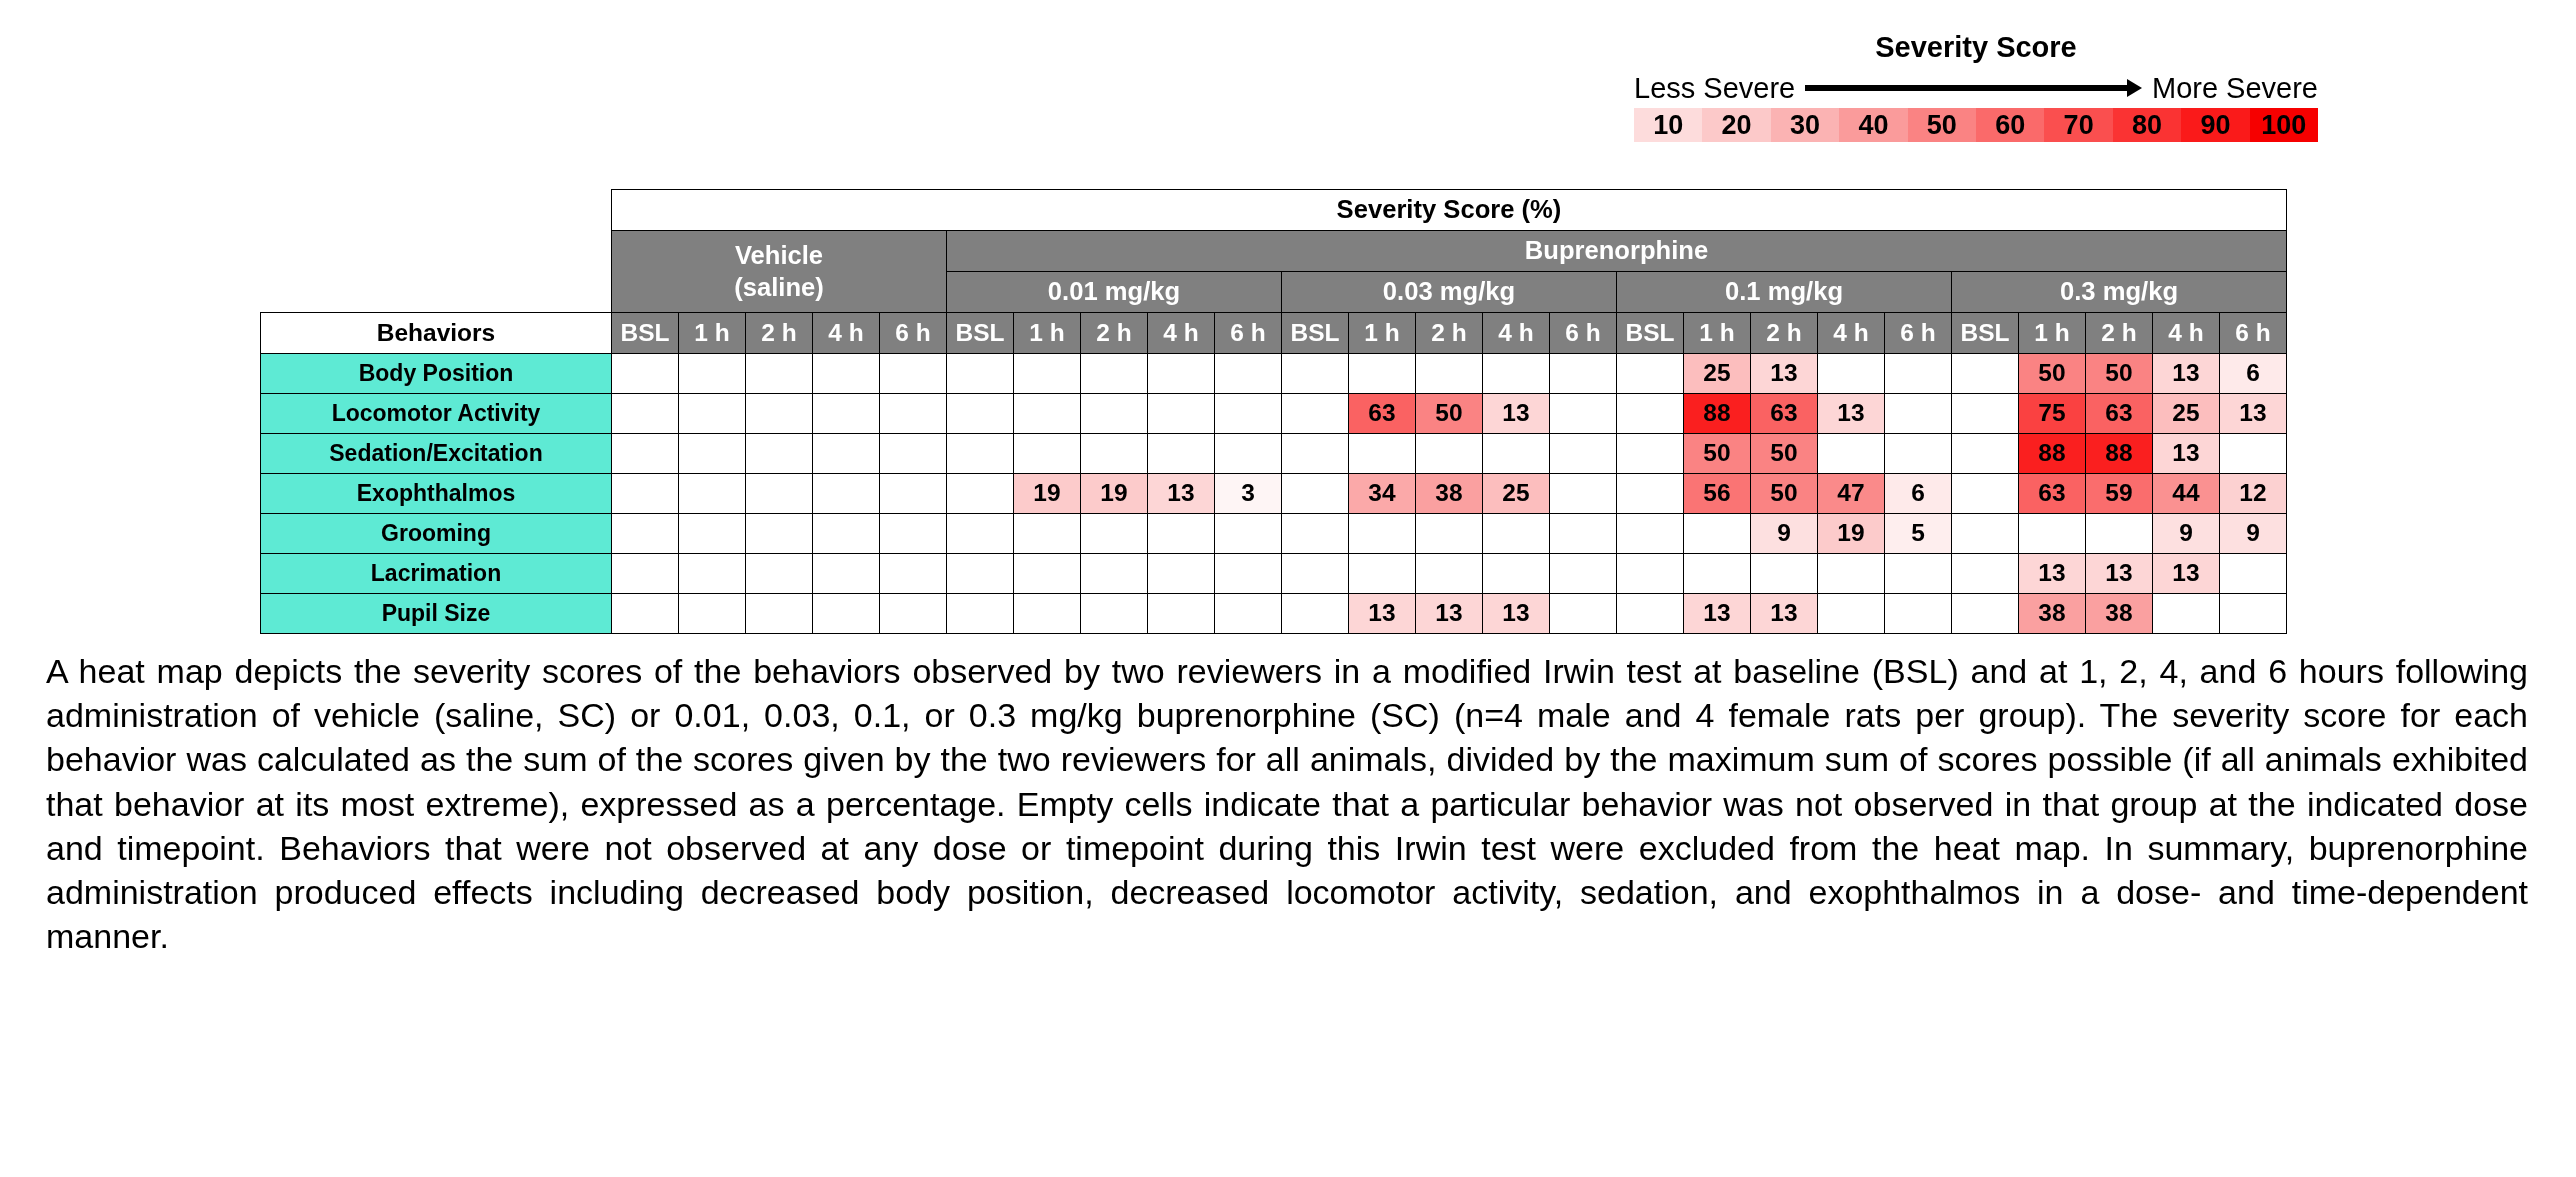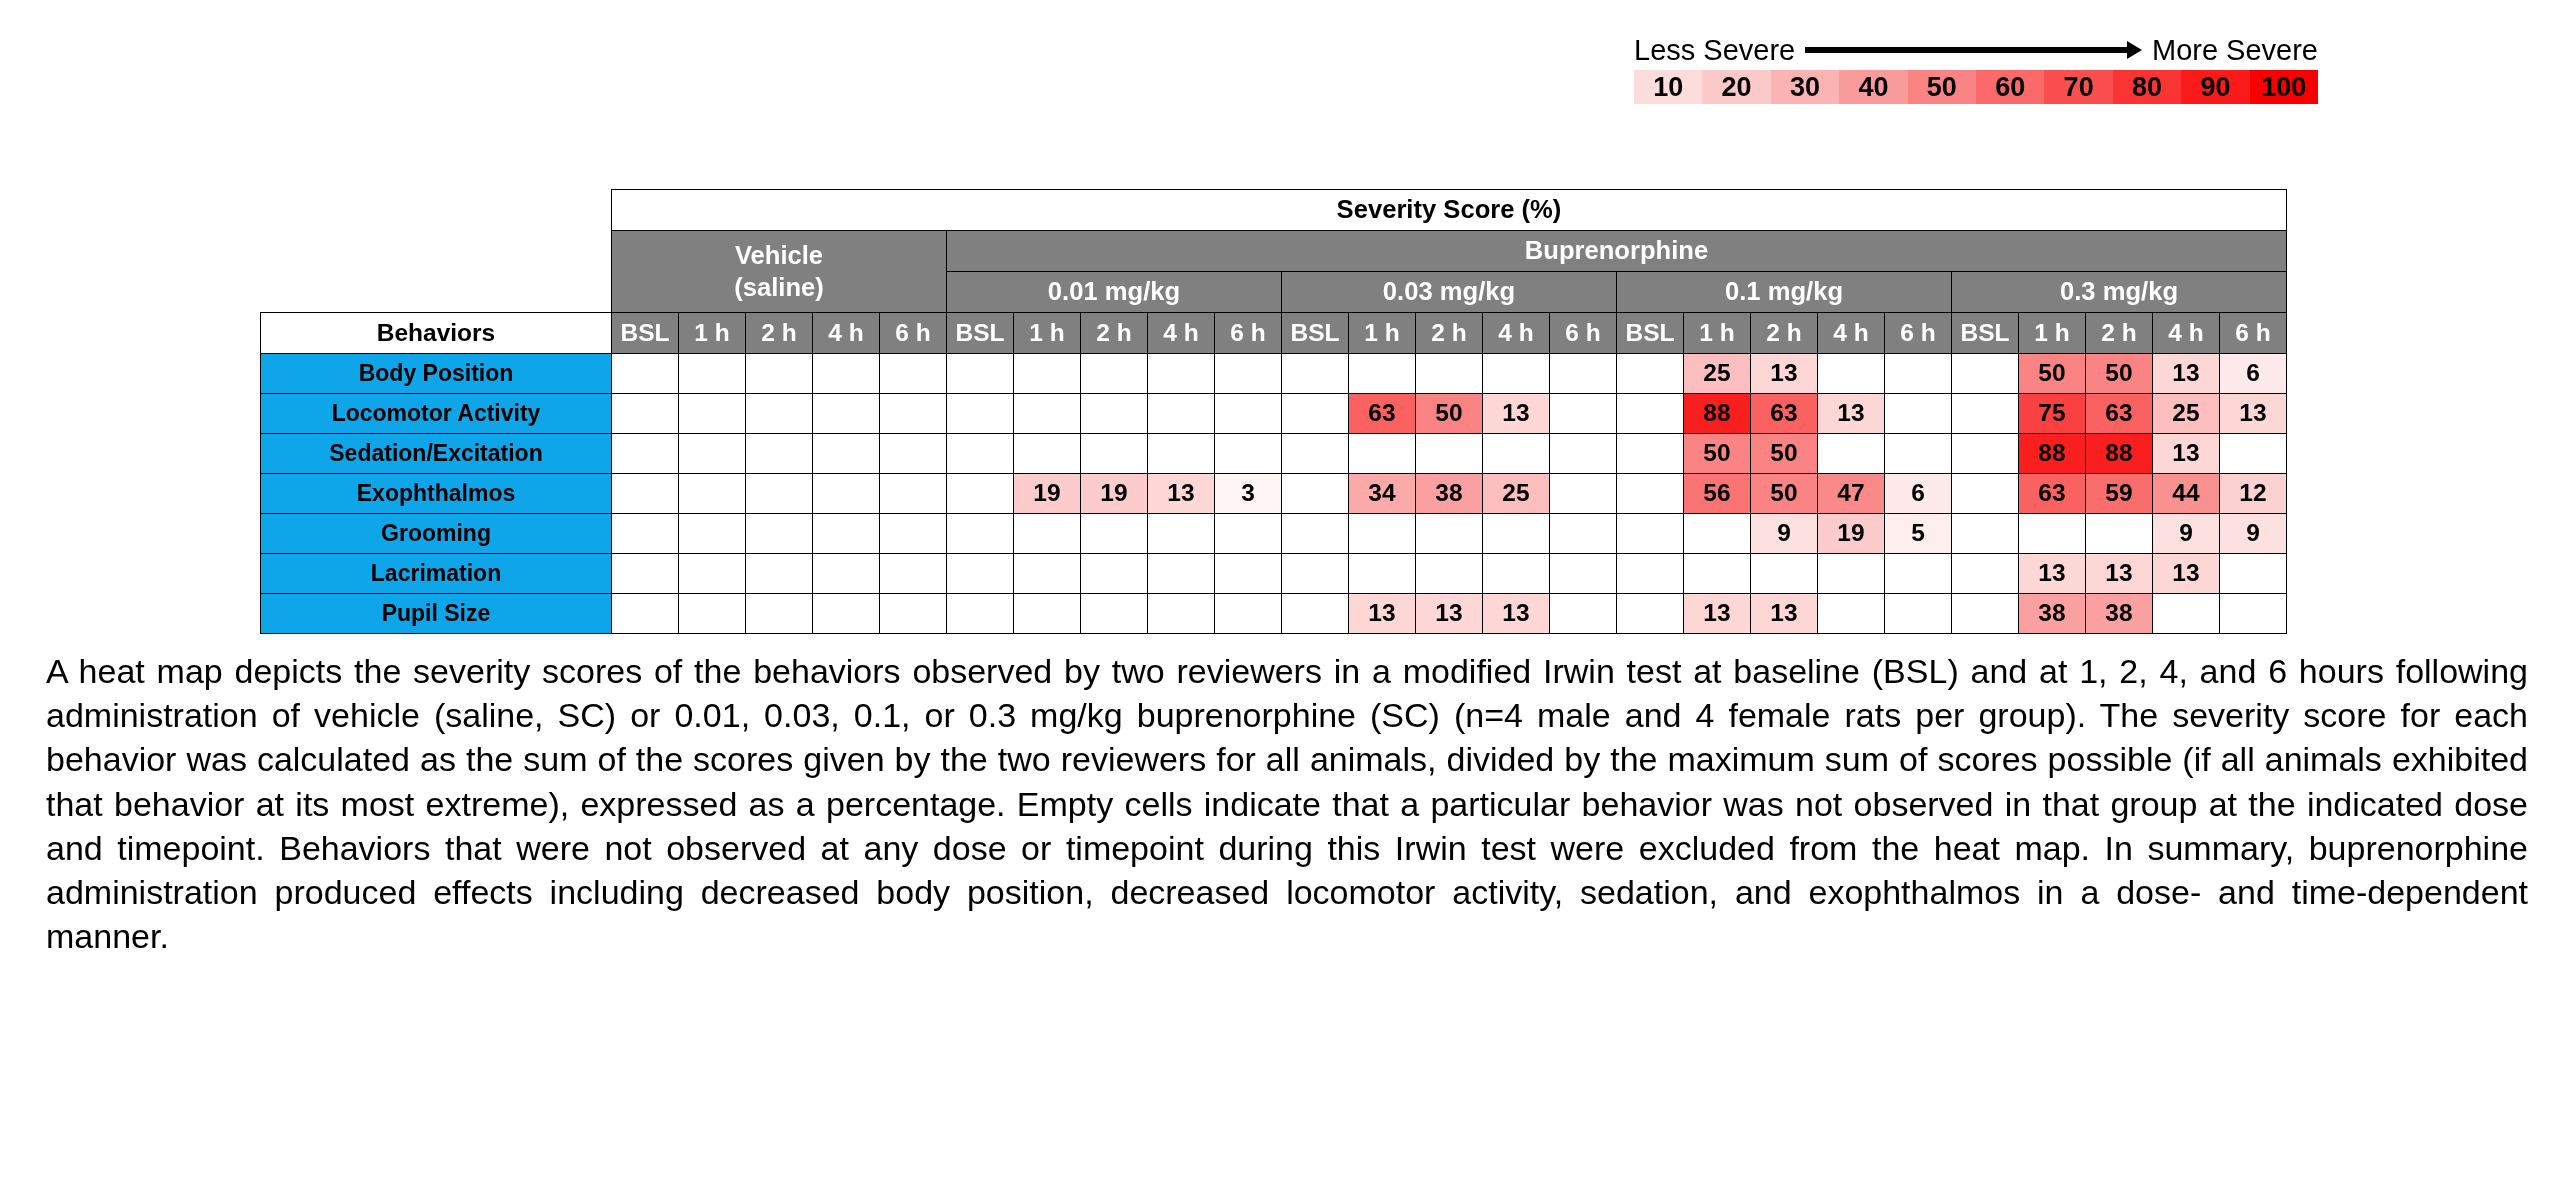--- a/index.html
+++ b/index.html
@@ -21,37 +21,38 @@
   #heatmap-table{position:absolute;left:260px;top:189px;border-collapse:collapse;table-layout:fixed;}
   #heatmap-table td,#heatmap-table th{border:1.1px solid #000;padding:0;margin:0;font-weight:bold;line-height:1;text-align:center;vertical-align:middle;box-sizing:border-box;}
   .behav-col{width:351px;}
   .t-col{width:67px;}
   .title-row td{height:41px;font-size:25.6px;background:#fff;color:#000;}
   .grp-head{background:#808080;color:#fff;font-size:25.6px;}
   .grp-tall{height:81px;}
   .grp-short{height:41px;}
   .sub-head{background:#808080;color:#fff;font-size:24.5px;height:41px;}
   .behav-header{background:#fff;color:#000;font-size:24.5px;text-align:left;padding-left:7.8px;height:41px;}
-  .behav-name{background:#0ea5e9;color:#000;font-size:23px;font-weight:normal;text-align:left;padding-left:7.8px;}
+  .behav-name{background:#5eead4;color:#000;font-size:23px;font-weight:normal;text-align:left;padding-left:7.8px;}
   .data-row td{height:40px;}
   .cell{font-size:24.5px;font-weight:normal;color:#000;background:#fff;}
   .vline{border-left:2.8px solid #000;}
   .thick-top{border-top:2.8px solid #000;}
   .thick-bot{border-bottom:2.8px solid #000;}
   .edge-l{border-left:2.8px solid #000;}
   .edge-r{border-right:2.8px solid #000;}
   .vehicle-lbl{line-height:1.25;text-align:center;}
 
   
   #caption{position:absolute;left:46px;top:649px;width:2482px;font-size:34px;line-height:1.30;color:#000;text-align:justify;text-justify:inter-word;font-family:"Liberation Sans",sans-serif;}
 </style>
 </head>
 <body>
 
 <div id="legend">
+  <div id="legend-title">Severity Score</div>
   <div id="legend-mid">
     <span class="sev-label">Less Severe</span>
     <span id="arrow-wrap">
       <span id="arrow">
         <span id="arrow-shaft"></span>
           <span id="arrow-head"></span>
       </span>
     </span>
     <span class="sev-label">More Severe</span>
   </div>

